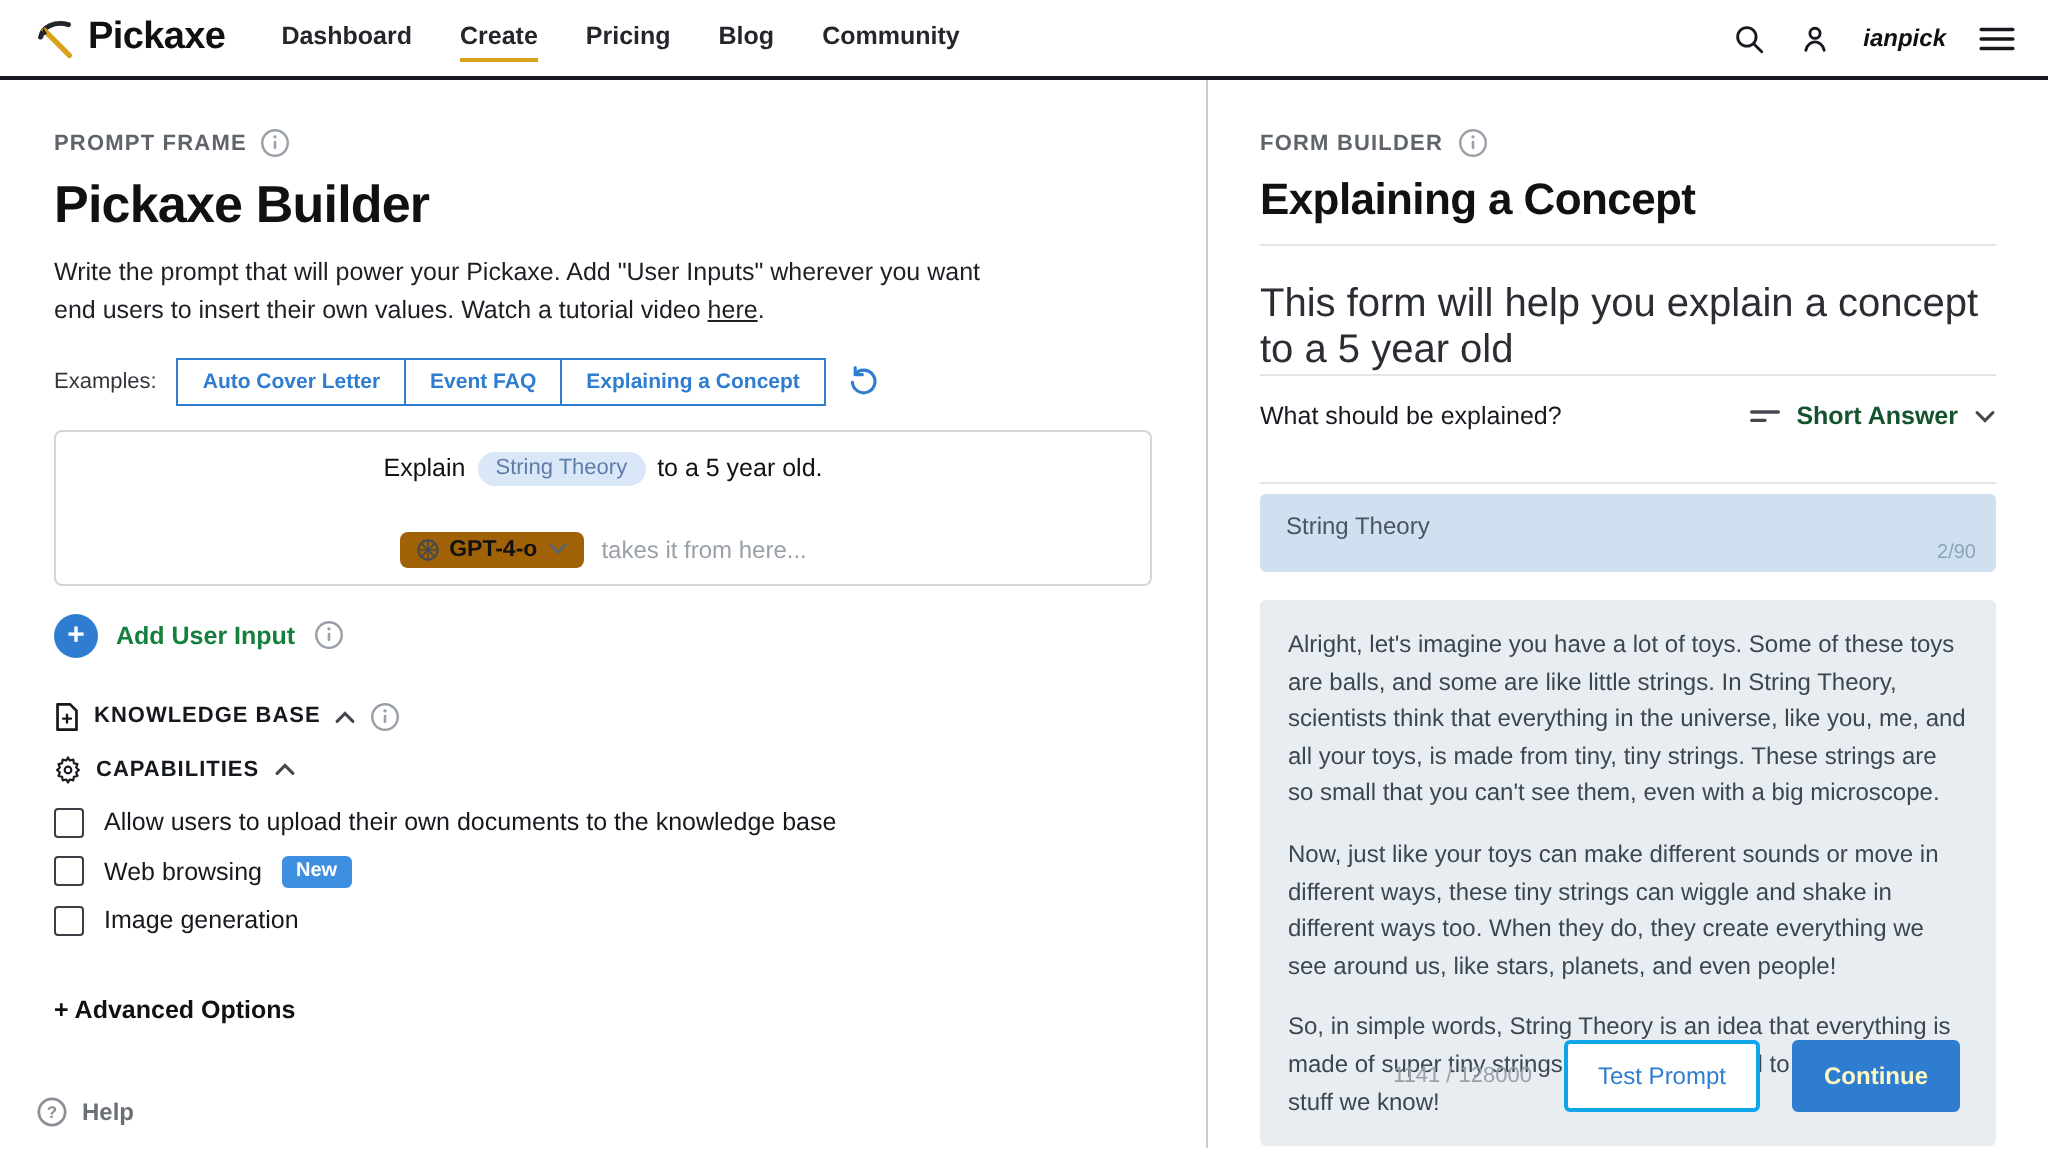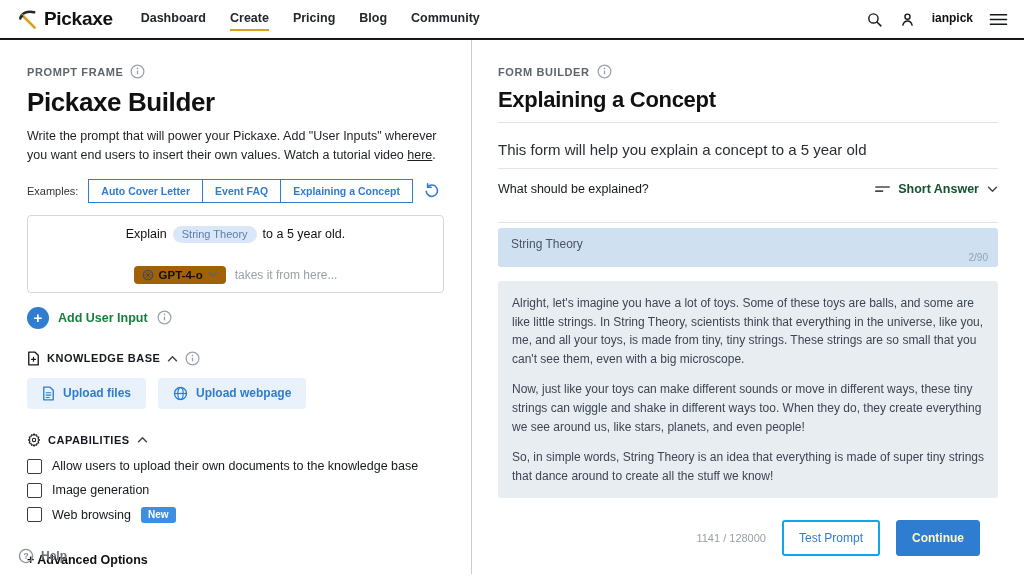--- a/index.html
+++ b/index.html
@@ -6,27 +6,27 @@
   html,body { width:1024px; height:576px; overflow:hidden; background:#fff;
     font-family:"Liberation Sans", sans-serif; color:#111; }
 
   
   .navbar { height:40px; border-bottom:2px solid #15181d; display:flex; align-items:center; padding:0 16px; }
   .brand { display:flex; align-items:center; gap:5px; margin-right:28px; }
   .brand-name { font-size:19px; font-weight:700; letter-spacing:-0.3px; }
   .nav-links { display:flex; gap:24px; }
   .nav-link { font-size:12.5px; font-weight:700; color:#23262b; cursor:pointer; padding:4px 0; }
   .nav-link.active { border-bottom:2px solid #d9a21b; }
-  .nav-right { margin-left:auto; display:flex; gap:16px; }
+  .nav-right { margin-left:auto; display:flex; align-items:center; gap:16px;font-style:italic; }
   .nav-username { font-size:12px; font-weight:700; }
   .icon-btn { display:flex; align-items:center; cursor:pointer; }
 
   
   .content { display:flex; height:534px; }
-  .left-panel { width:472px; border-right:1px solid #c9ccd1; padding:24px 27px 0 27px; position:relative; }
+  .left-panel { width:604px; border-right:1px solid #c9ccd1; padding:24px 27px 0 27px; position:relative; }
   .right-panel { flex:1; padding:24px 26px 0 26px; position:relative; }
 
   .section-label-row { display:flex; align-items:center; gap:7px; margin-bottom:8px; }
   .section-label { font-size:11px; font-weight:700; letter-spacing:0.6px; color:#5f646b; }
 
   
   .page-title { font-size:26px; font-weight:700; letter-spacing:-0.4px; margin-bottom:9px; }
   .page-desc { font-size:12.5px; line-height:1.5; color:#1c1f24; margin-bottom:14px; max-width:470px; }
   .page-desc a { color:#1c1f24; }
 
@@ -65,21 +65,21 @@
     border-radius:3px; }
 
   .advanced-options { font-size:12.5px; font-weight:700; margin-top:30px; cursor:pointer; }
 
   .help-row { position:absolute; bottom:10px; left:18px; display:flex; align-items:center; gap:7px;
     color:#6a6f76; font-size:12px; font-weight:700; cursor:pointer; }
 
   
   .form-title { font-size:22px; font-weight:700; letter-spacing:-0.3px; padding-bottom:9px;
     border-bottom:1px solid #e2e4e8; margin-bottom:9px; }
-  .form-subtitle { font-size:15px; color:#2a2e34; padding-bottom:10px; border-bottom:1px solid #e2e4e8;
+  .form-subtitle { font-size:20px; color:#2a2e34; border-bottom:1px solid #e2e4e8;
     margin-bottom:13px;margin-top:18px; }
 
   .question-row { display:flex; align-items:center; justify-content:space-between; padding-bottom:26px;
     border-bottom:1px solid #e2e4e8; margin-bottom:5px; }
   .question-label { font-size:12.5px; color:#15181d; }
   .answer-type { display:flex; align-items:center; gap:8px; cursor:pointer; }
   .answer-type-label { font-size:12.5px; font-weight:700; color:#14532d; }
 
   .answer-input { background:#cfe0f0; border-radius:3px; padding:9px 13px 4px; height:39px; position:relative;
     font-size:12px; color:#4b545f; font-weight:400; margin-bottom:14px; }
@@ -224,67 +224,46 @@
         </svg>
       <span>
         <svg width="15" height="15" viewBox="0 0 16 16">
             <circle cx="8" cy="8" r="6.8" fill="none" stroke="#9aa0a8" stroke-width="1.3"></circle>
             <rect x="7.3" y="6.8" width="1.4" height="4.4" rx="0.7" fill="#9aa0a8"></rect>
             <circle cx="8" cy="4.7" r="0.9" fill="#9aa0a8"></circle>
           </svg>
       </span>
     </div>
 
-    <div class="upload-row">
-      <span class="upload-btn">
-        <span>
-          <svg width="13" height="15" viewBox="0 0 16 19">
-              <path d="M2 1.5 H10 L14 5.5 V17.5 H2 Z" fill="none" stroke="#2e7dd1" stroke-width="1.7" stroke-linejoin="round"></path>
-              <path d="M5 8.5 H11 M5 11.5 H11 M5 14.5 H9" stroke="#2e7dd1" stroke-width="1.4" stroke-linecap="round"></path>
-            </svg>
-        </span>
-        <span>Upload files</span>
-      </span>
-      <span class="upload-btn">
-        <span>
-          <svg width="15" height="15" viewBox="0 0 18 18">
-              <circle cx="9" cy="9" r="7.2" fill="none" stroke="#2e7dd1" stroke-width="1.6"></circle>
-              <ellipse cx="9" cy="9" rx="3.2" ry="7.2" fill="none" stroke="#2e7dd1" stroke-width="1.4"></ellipse>
-              <path d="M1.8 9 H16.2" stroke="#2e7dd1" stroke-width="1.4"></path>
-            </svg>
-        </span>
-        <span>Upload webpage</span>
-      </span>
-    </div>
 
     <div class="subsection-header">
       <span>
         <svg width="14" height="14" viewBox="0 0 20 20">
             <path d="M10 2 L11.2 4.2 L13.8 3.6 L14.2 6.2 L16.8 6.8 L15.8 9.2 L17.8 11 L15.8 12.8 L16.8 15.2 L14.2 15.8 L13.8 18.4 L11.2 17.8 L10 20 L8.8 17.8 L6.2 18.4 L5.8 15.8 L3.2 15.2 L4.2 12.8 L2.2 11 L4.2 9.2 L3.2 6.8 L5.8 6.2 L6.2 3.6 L8.8 4.2 Z" transform="translate(0,-1)" fill="none" stroke="#15181d" stroke-width="1.5" stroke-linejoin="round"></path>
             <circle cx="10" cy="10" r="2.4" fill="none" stroke="#15181d" stroke-width="1.5"></circle>
           </svg>
       </span>
       <span class="subsection-title">CAPABILITIES</span>
       <svg width="11" height="7" viewBox="0 0 12 8">
           <path d="M1.5 6.5 L6 2 L10.5 6.5" fill="none" stroke="#45494f" stroke-width="1.8" stroke-linecap="round"></path>
         </svg>
     </div>
 
     <div class="cap-item">
       <input type="checkbox" class="checkbox" style="">
       <span class="cap-label">Allow users to upload their own documents to the knowledge base</span>
-    </div>
-    <div class="cap-item">
-      <input type="checkbox" class="checkbox" style="">
-      <span class="cap-label">Image generation</span>
     </div>
     <div class="cap-item">
       <input type="checkbox" class="checkbox" style="">
       <span class="cap-label">Web browsing</span>
       <span class="new-badge">New</span>
+    </div>
+    <div class="cap-item">
+      <input type="checkbox" class="checkbox" style="">
+      <span class="cap-label">Image generation</span>
     </div>
 
     <div class="advanced-options">+ Advanced Options</div>
 
     <div class="help-row">
       <span>
         <svg width="16" height="16" viewBox="0 0 18 18">
             <circle cx="9" cy="9" r="7.4" fill="none" stroke="#8a8f96" stroke-width="1.5"></circle>
             <text x="9" y="12.6" text-anchor="middle" font-size="9.5" font-family="Liberation Sans, sans-serif" font-weight="bold" fill="#8a8f96">?</text>
           </svg>

